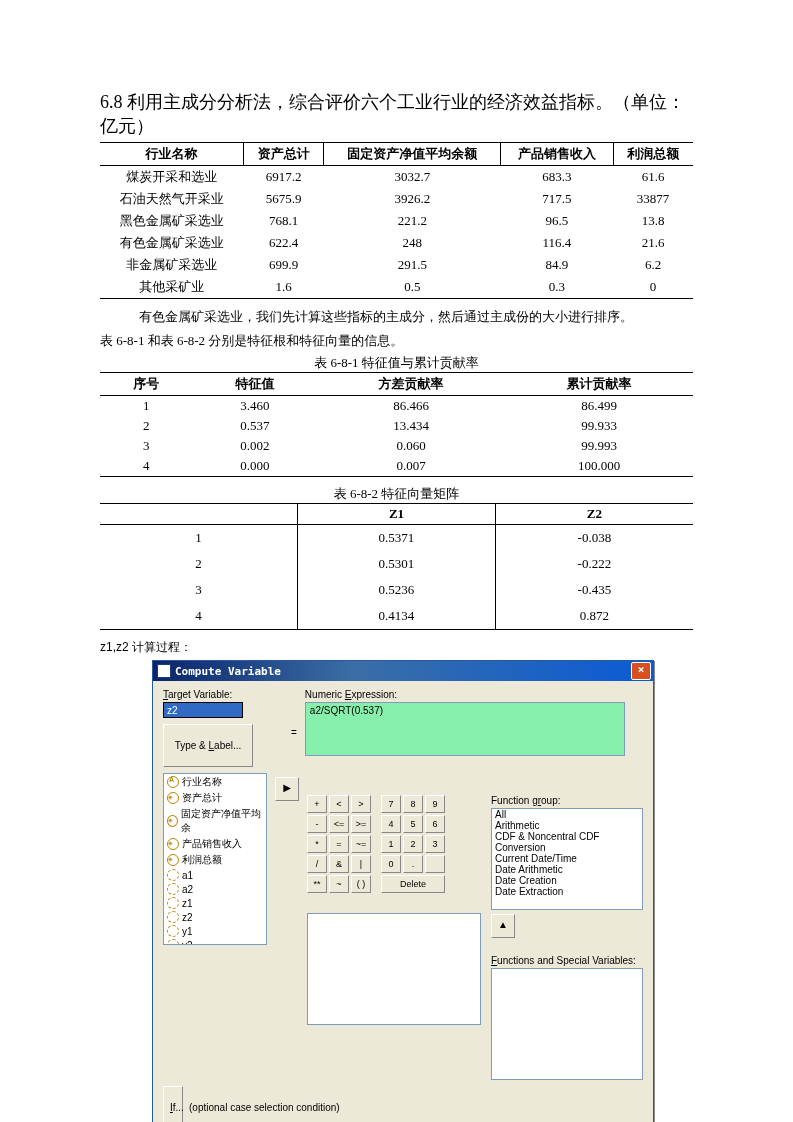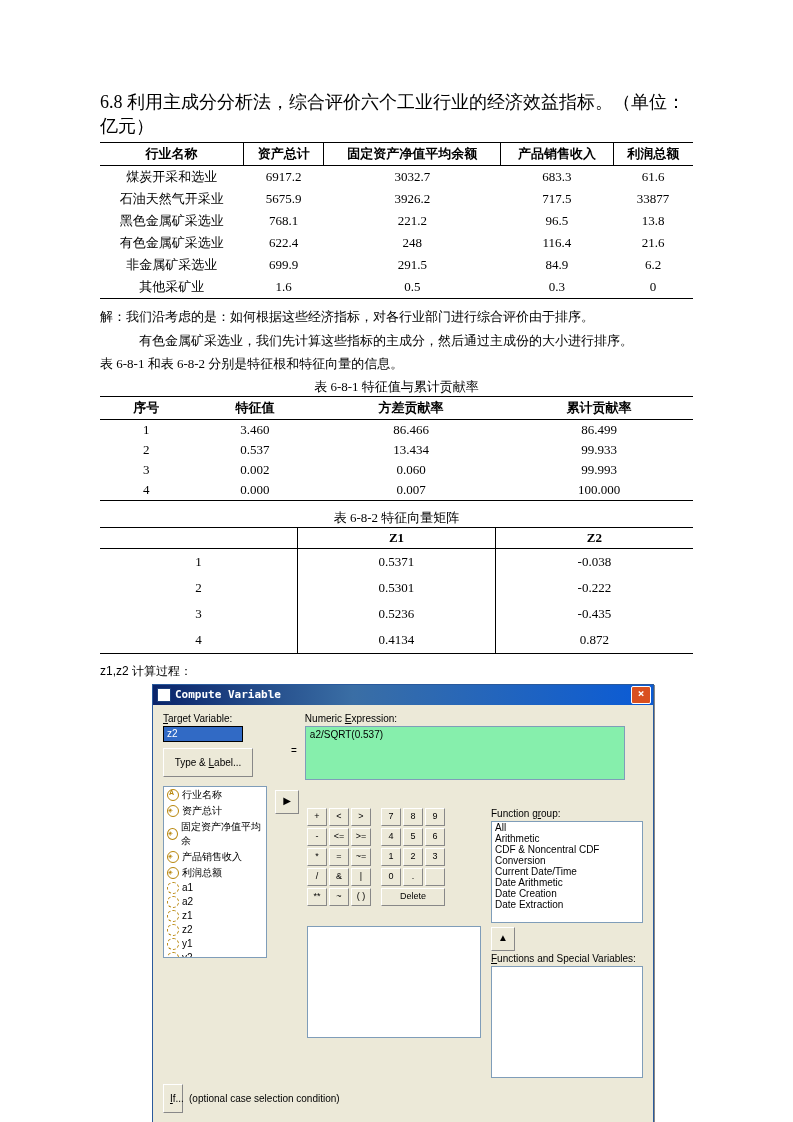--- a/index.html
+++ b/index.html
@@ -81,21 +81,21 @@
   .col { display:flex; flex-direction:column; }
   .lbl { font-size:10px; margin-bottom:2px; }
   .inp {
     border:1px solid #7f9db9; background:#fff; height:16px;
     font-size:10px; padding:0 3px; box-sizing:border-box;
   }
   .inp.sel { background:#316ac5; color:#fff; border:1px solid #000; width:80px;}
   .btn {
     background:#ece9d8; border:1px solid #888;
     border-top-color:#fff; border-left-color:#fff;
-    font-size:10px; padding:8px 6px; cursor:pointer;
+    font-size:10px; padding:15px 6px; cursor:pointer;
     font-family:Tahoma,Arial,sans-serif;
   }
   .listbox {
     background:#fff; border:1px solid #7f9db9;
     width:120px; height:170px; overflow:hidden; font-size:10px;
   }
   .listbox .item { padding:1px 3px; display:flex; align-items:center; gap:3px;}
   .ic { width:10px;height:10px; display:inline-block; border-radius:50%; }
   .ic-nom { background:#fff;border:1px solid #b8860b; position:relative;}
   .ic-nom:before{content:"A";font-size:7px;color:#b8860b;position:absolute;left:1px;top:-1px;font-weight:bold;}
@@ -176,21 +176,20 @@
         <tr>
           <td>其他采矿业</td>
           <td>1.6</td>
           <td>0.5</td>
           <td>0.3</td>
           <td>0</td>
         </tr>
       </tbody>
   </table>
 
-  <div class="para">解：我们沿考虑的是：如何根据这些经济指标，对各行业部门进行综合评价由于排序。</div>
   <div class="para" style="text-indent:3em;">有色金属矿采选业，我们先计算这些指标的主成分，然后通过主成份的大小进行排序。</div>
   <div class="para">表 6-8-1 和表 6-8-2 分别是特征根和特征向量的信息。</div>
   <div class="center">表 6-8-1 特征值与累计贡献率</div>
 
   <table class="data tbl2">
     <thead>
         <tr>
       <th>序号</th>
       <th>特征值</th>
       <th>方差贡献率</th>
@@ -379,21 +378,21 @@
               <div>Arithmetic</div>
               <div>CDF &amp; Noncentral CDF</div>
               <div>Conversion</div>
               <div>Current Date/Time</div>
               <div>Date Arithmetic</div>
               <div>Date Creation</div>
               <div>Date Extraction</div>
             </div>
           <div style="height:4px;"></div>
           <div class="arrowbtn" style="align-self:flex-start;">▲</div>
-          <div class="lbl" style="margin-top:2px;"><span class="u">F</span>unctions and Special Variables:</div>
+          <div class="lbl" style="margin-top:17px;"><span class="u">F</span>unctions and Special Variables:</div>
           <div class="fvbox"></div>
         </div>
       </div>
 
       <div class="botrow">
         <button class="btn ifbtn"><span class="u">I</span>f...</button>
         <span style="font-size:10px;">(optional case selection condition)</span>
       </div>
 
       <div class="btnrow">

